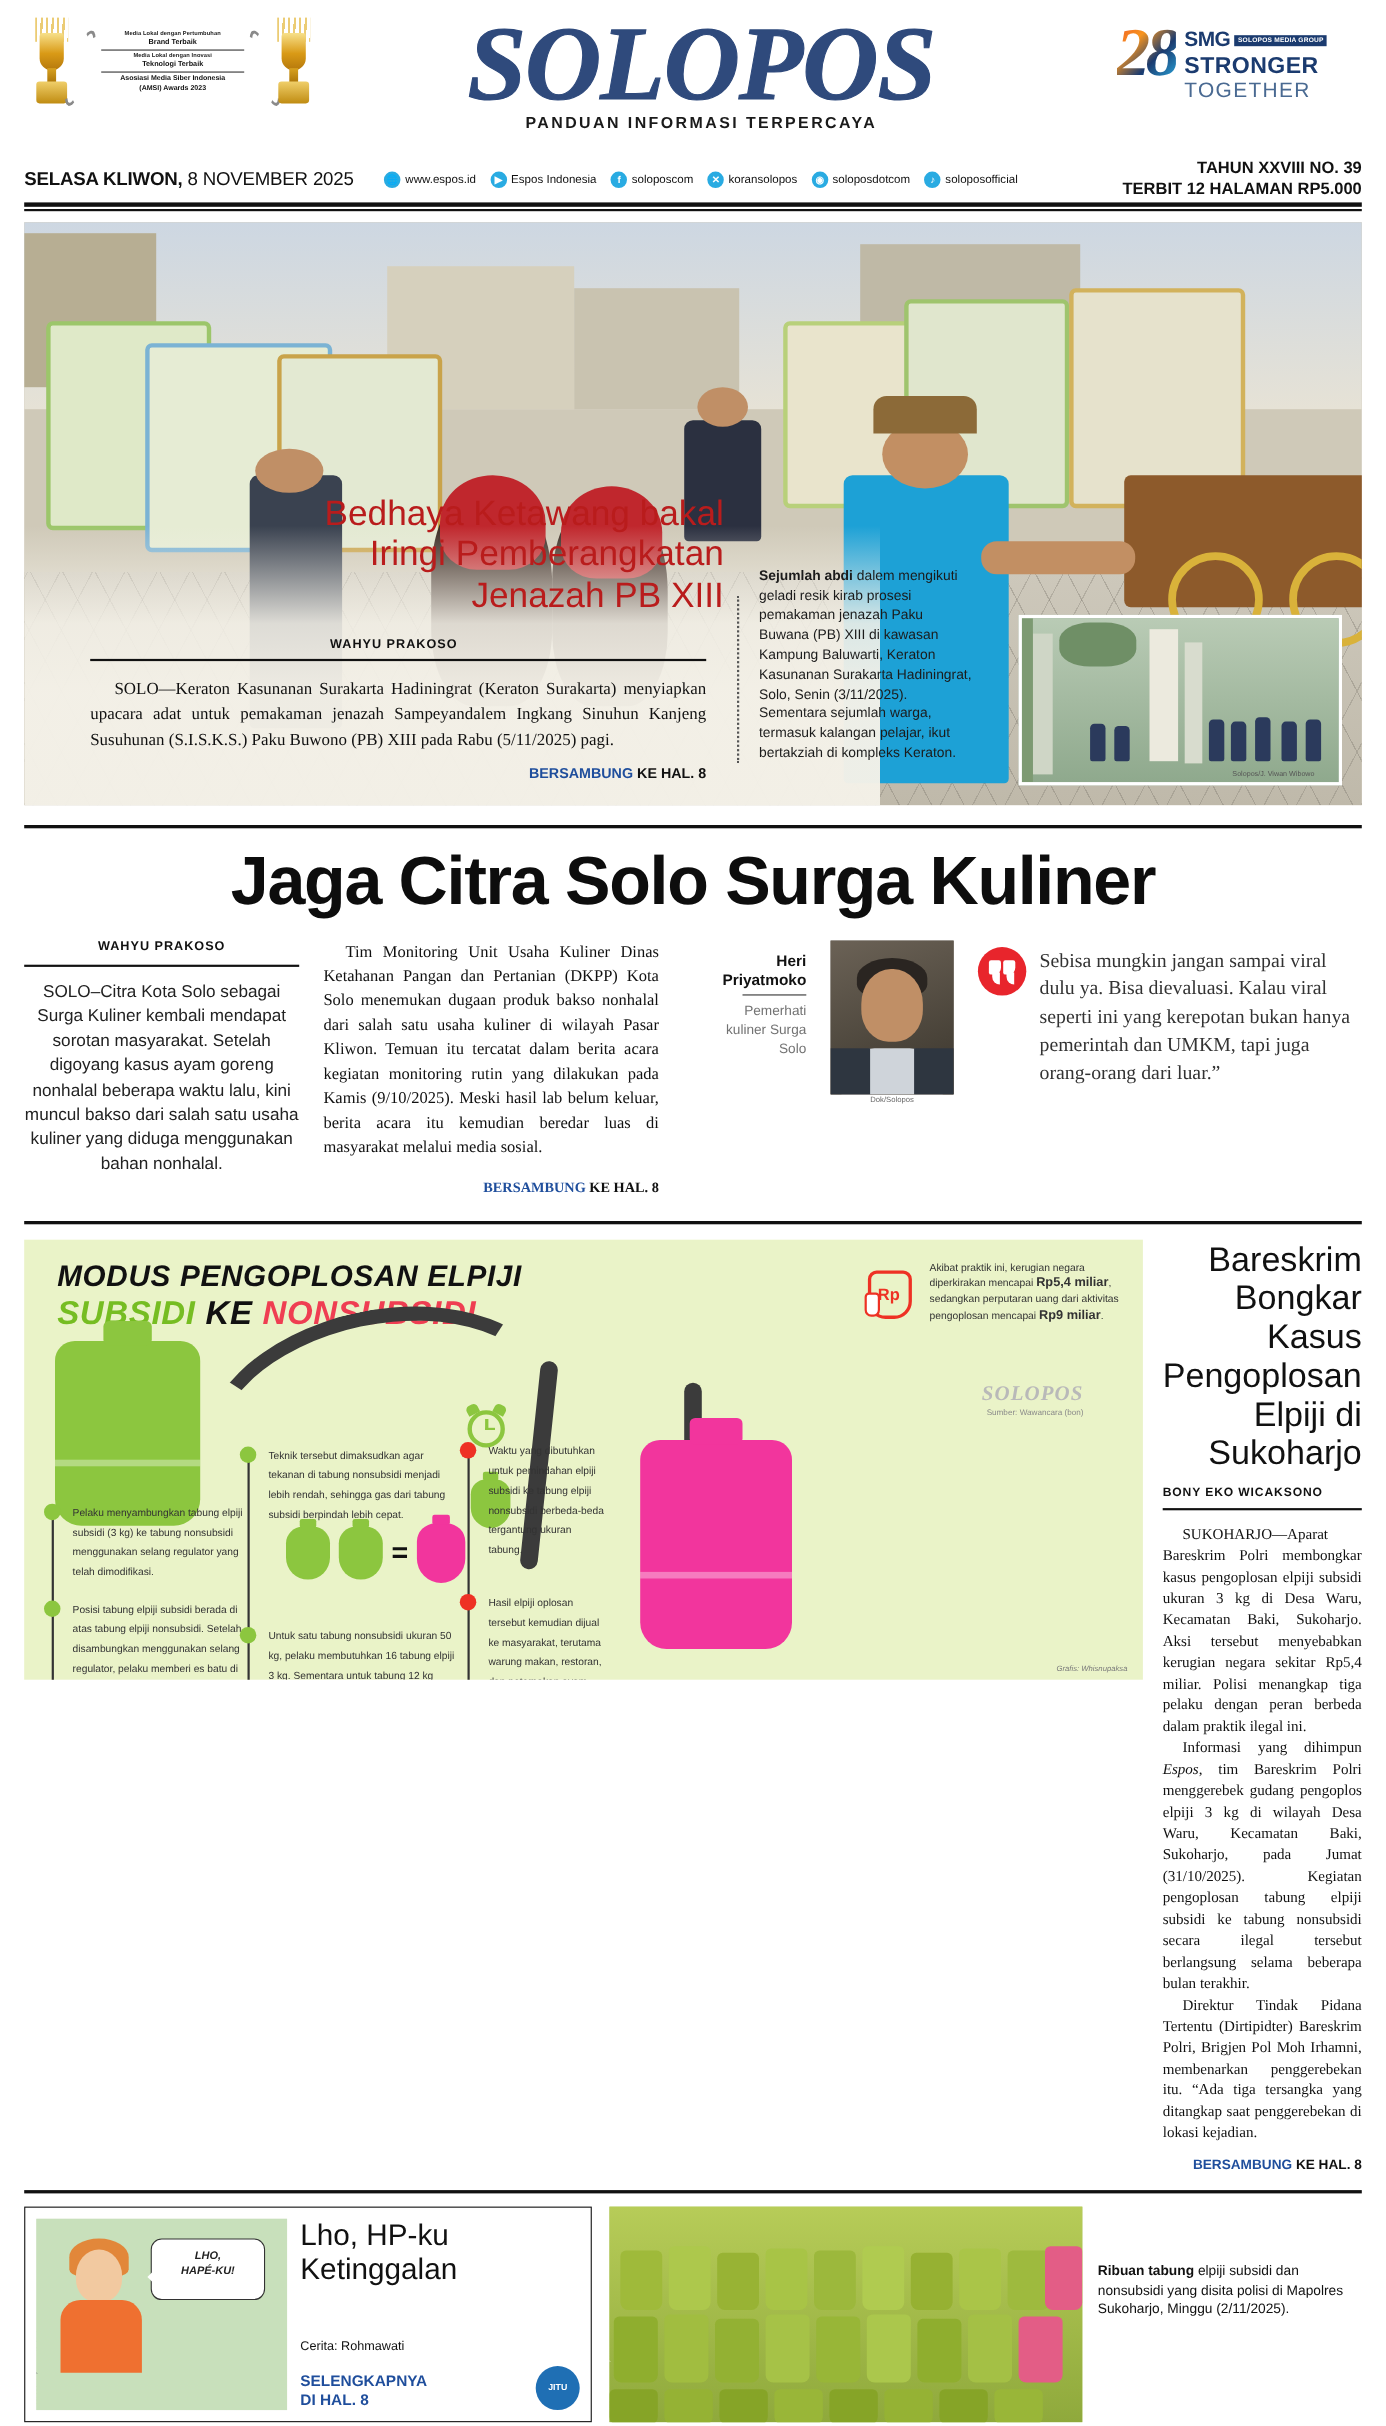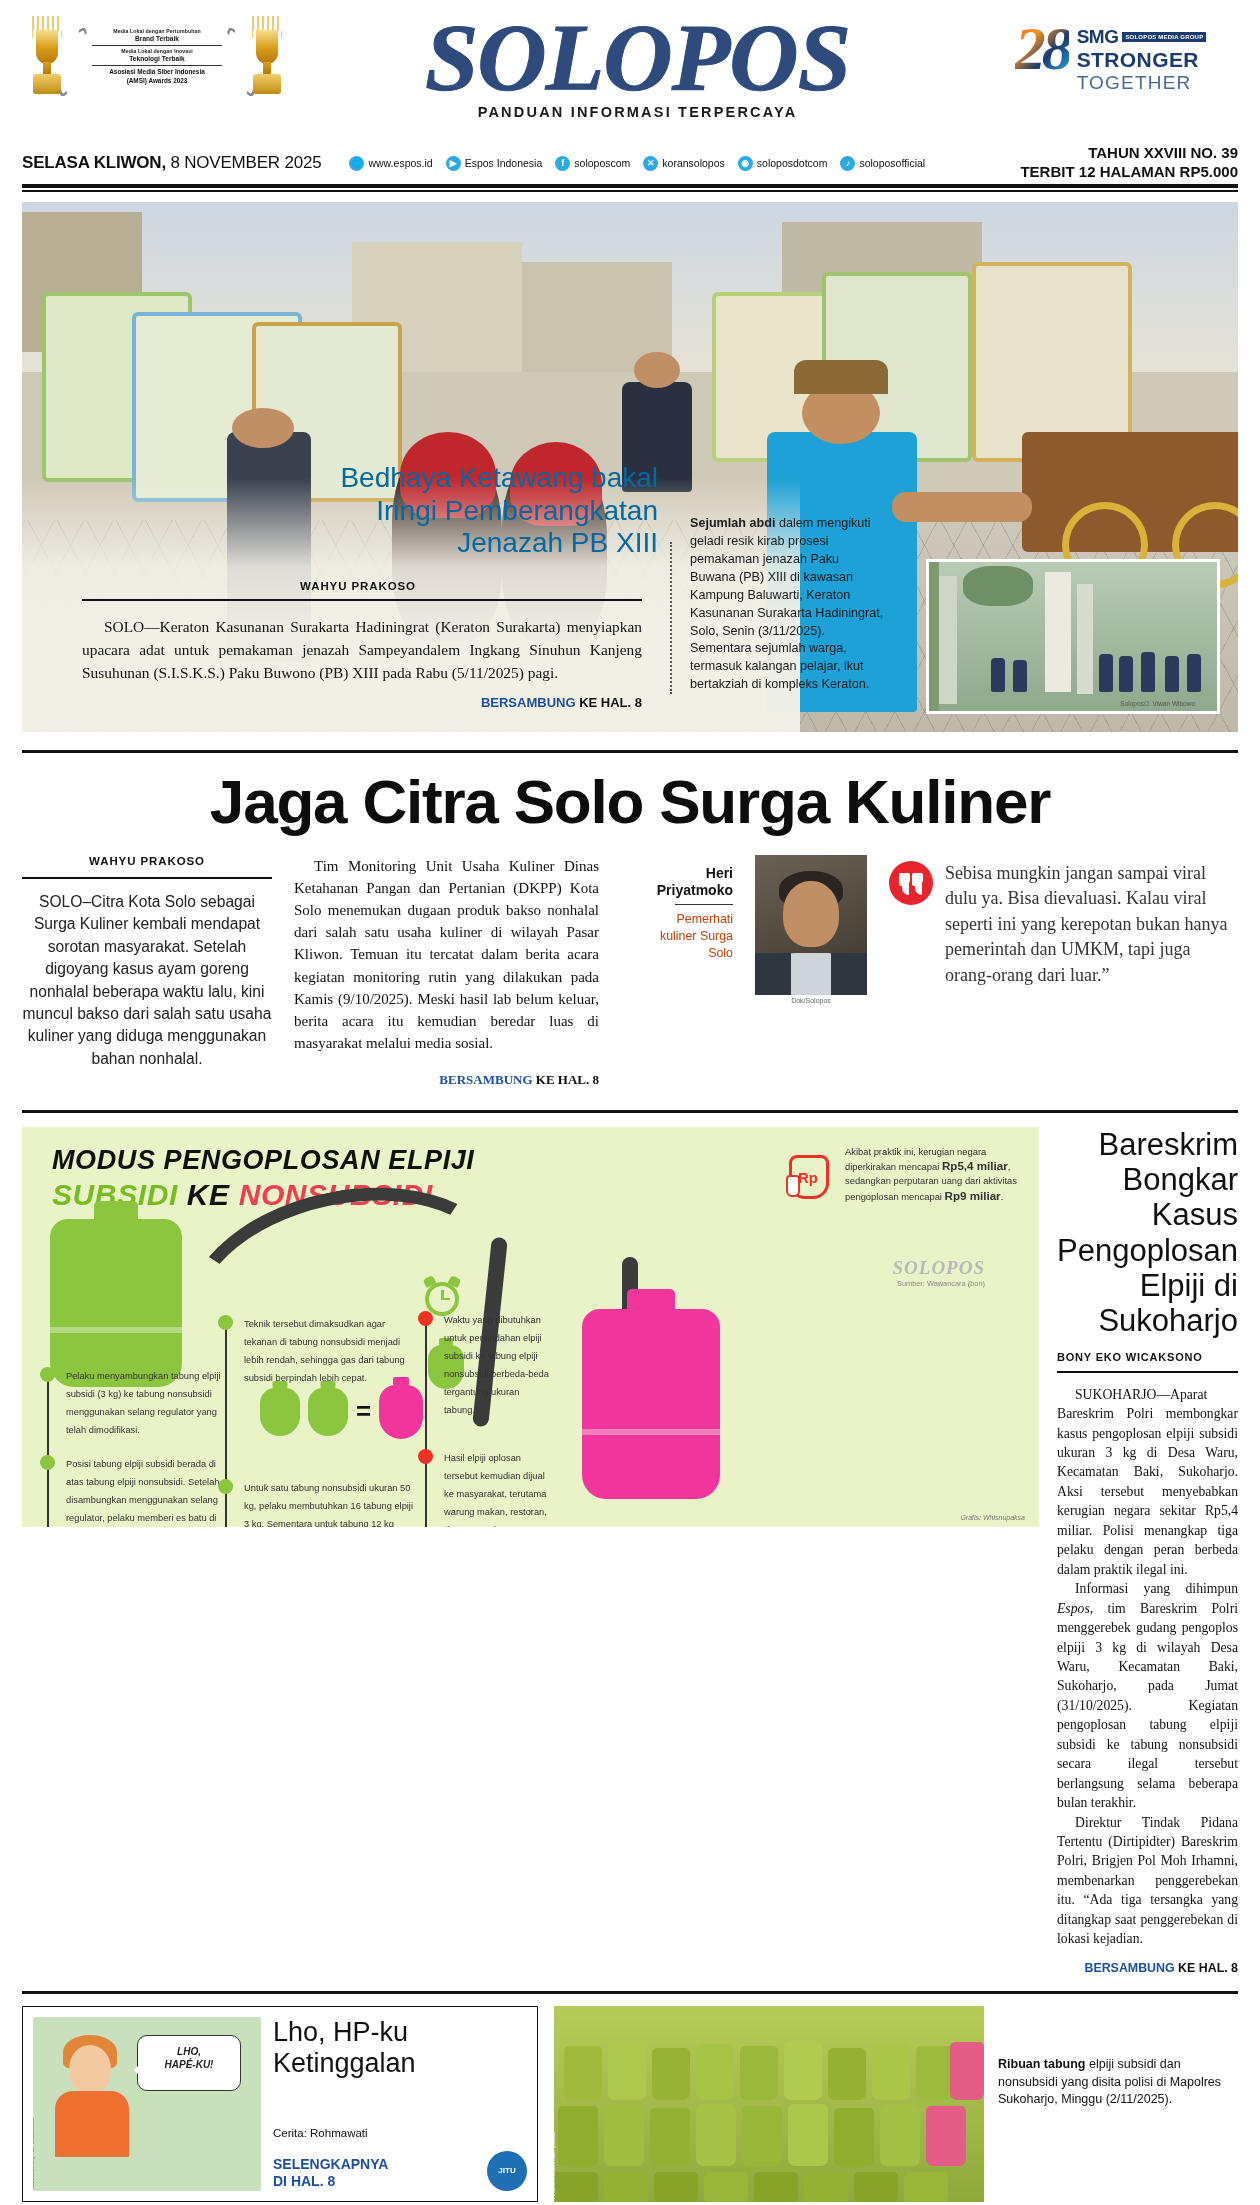--- a/index.html
+++ b/index.html
@@ -86,21 +86,21 @@
   .flower { position:absolute; border-radius:6px; }
   .horse { position:absolute; background:#3a2a22; border-radius:40% 45% 35% 35%; }
   .hmask { position:absolute; background:#c0272d; border-radius:50% 50% 35% 35%; }
   .person { position:absolute; border-radius:8px 8px 4px 4px; }
   .cart { position:absolute; background:#8d5a2b; border-radius:6px; }
   .wheel { position:absolute; border:7px solid #d9b23a; border-radius:50%; background:transparent; }
   .lead-scrim { position:absolute; left:0; bottom:0; width:64%; height:48%;
     background: linear-gradient(180deg, rgba(244,241,232,0) 0%, rgba(244,241,232,.88) 35%, rgba(244,241,232,.97) 60%); }
 
   .lead-title { position:absolute; left:36px; bottom:172px; width:600px; text-align:right;
-    font-family:"Liberation Sans", sans-serif; font-weight:400; font-size:28px; line-height:1.17; color:#0369a1; }
+    font-family:"Liberation Sans", sans-serif; font-weight:400; font-size:32px; line-height:1.17; color:#b91c1c; }
   .byline1 { position:absolute; left:36px; bottom:140px; width:600px; text-align:center;
     font-size:11.5px; font-weight:800; letter-spacing:.9px; }
   .lead-body { position:absolute; left:60px; bottom:48px; width:560px;
     border-top:2.5px solid #111; padding-top:14px;
     font-family:"Liberation Serif", serif; font-size:15.4px; line-height:1.5; text-align:justify; }
   .lead-body p { text-indent: 22px; }
   .cont1 { position:absolute; left:60px; bottom:22px; width:560px; text-align:right;
     font-size:13px; font-weight:800; }
   .cont1 .b { color:#1f4e9c; }
 
@@ -127,21 +127,21 @@
   .byline2 { font-size:11.5px; font-weight:800; letter-spacing:.9px; }
   .c2a .lead-p { border-top:2.5px solid #111; margin-top:10px; padding-top:12px;
     font-size:15.6px; line-height:1.44; color:#222; }
   .c2b { width: 305px; font-family:"Liberation Serif",serif; font-size:15px; line-height:1.48; text-align:justify; }
   .c2b p { text-indent:20px; }
   .cont2 { text-align:right; font-size:13px; font-weight:800; margin-top:16px; }
   .cont2 .b { color:#1f4e9c; }
   .c2c { width: 112px; text-align:right; padding-top:10px; }
   .src-name { font-size:14px; font-weight:800; line-height:1.2; }
   .src-div { border-top:1px solid #333; margin:6px 0 6px auto; width:58px; }
-  .src-role { font-size:12.4px; line-height:1.34; color:#c2410c; }
+  .src-role { font-size:12.4px; line-height:1.34; color:#737373; }
   .c2d { width: 112px; }
   .portrait { width:112px; height:140px; background:#5a5348; position:relative; overflow:hidden; }
   .portrait .bg { position:absolute; inset:0; background:linear-gradient(160deg,#6b6256,#3a352c); }
   .portrait .face { position:absolute; left:28px; top:26px; width:56px; height:66px; background:#c08f66; border-radius:48% 48% 44% 44%; }
   .portrait .hair { position:absolute; left:24px; top:16px; width:64px; height:36px; background:#2a2521; border-radius:50% 50% 34% 34%; }
   .portrait .shirt { position:absolute; left:10px; bottom:0; width:92px; height:42px; background:#cfd4da; border-radius:30px 30px 0 0; }
   .portrait .jacket { position:absolute; left:0; bottom:0; width:36px; height:42px; background:#2e3640; }
   .portrait .jacket2 { position:absolute; right:0; bottom:0; width:36px; height:42px; background:#2e3640; }
   .por-credit { font-size:7px; color:#666; text-align:center; margin-top:2px; }
   .c2e { flex:1; display:flex; gap:12px; padding-top:6px; }

